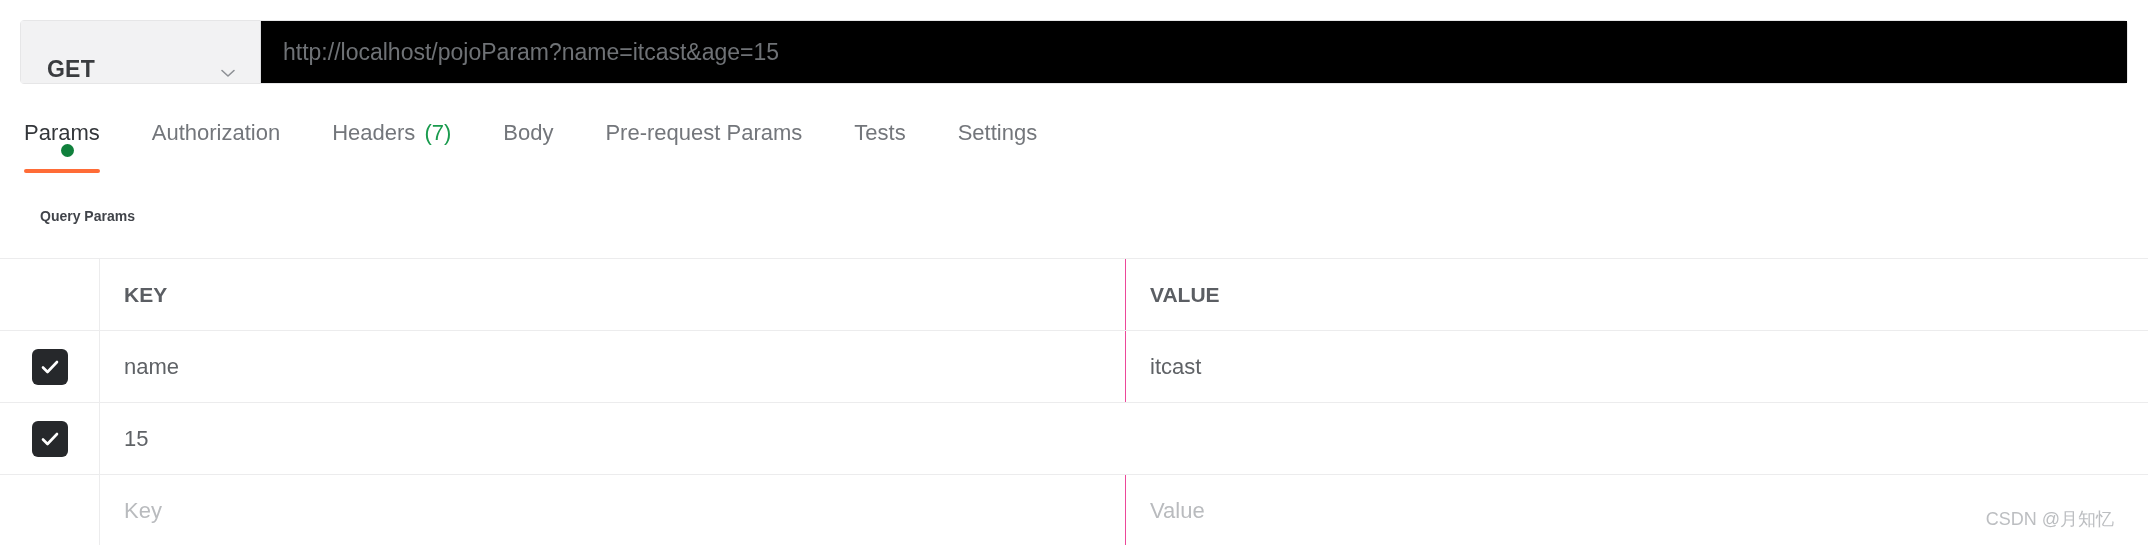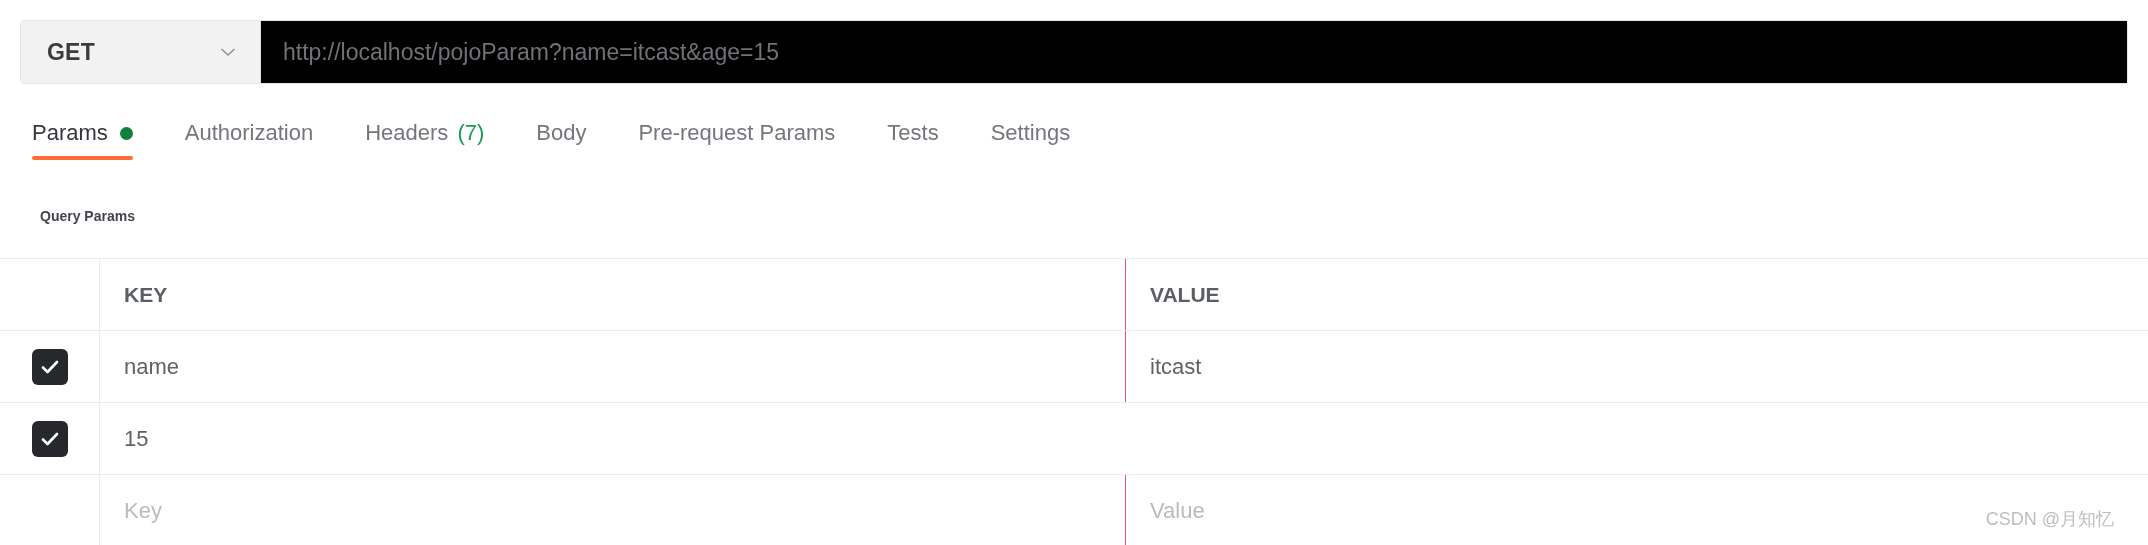--- a/index.html
+++ b/index.html
@@ -26,21 +26,21 @@
     display: flex;
     align-items: stretch;
     background: #f2f2f3;
     border: 1px solid #e6e6e7;
     border-radius: 4px;
     box-sizing: border-box;
   }
   .method-select {
     width: 240px;
     display: flex;
-    align-items: center;
+    align-items: flex-end;
     justify-content: space-between;
     padding: 0 22px 0 26px;
     box-sizing: border-box;
     border-right: 1px solid #dcdcde;
     cursor: pointer;
     background: #f2f2f3;
   }
   .method-label {
     font-size: 23px;
     font-weight: 600;
@@ -81,21 +81,21 @@
     padding: 0 26px 16px 0;
     margin-right: 26px;
     font-size: 22px;
     color: #73767b;
     cursor: pointer;
     white-space: nowrap;
     display: flex;
     align-items: center;
     line-height: 1;
   }
-  .tab:first-child { margin-left: 12px; }
+  .tab:first-child { margin-left: 4px; flex-direction: column; }
   .tab.active { color: #33363a; }
   .tab .underline {
     position: absolute;
     left: 0;
     right: 26px;
     bottom: 0;
     height: 4px;
     background: #ff6c37;
     border-radius: 2px;
   }

